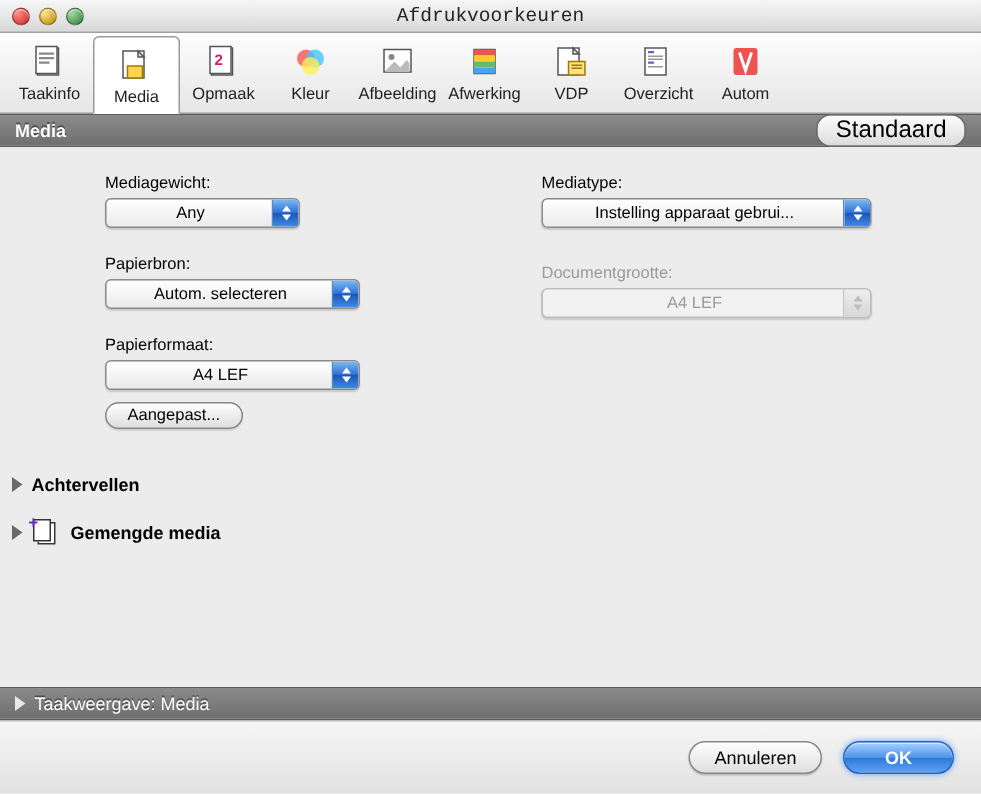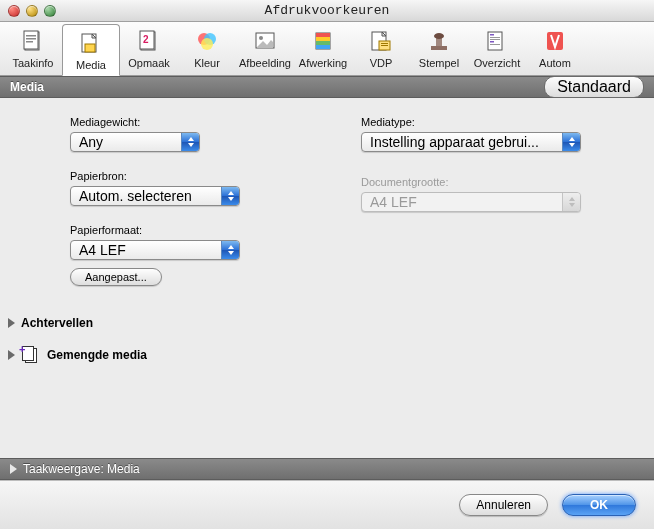--- a/index.html
+++ b/index.html
@@ -31,21 +31,21 @@
   
   .panel{ background:#ececec; padding:18px 22px 10px 70px; height:358px; position:relative;}
   .row { display:flex; }
   .col { width:280px; }
   .col + .col { margin-left:20px; }
   .field-label{ font-size:11px; margin-bottom:4px; display:block;}
   .field-label.disabled{color:#9a9a9a;}
   .group{margin-bottom:18px;}
 
   
-  .popup { position:relative; height:20px; background:linear-gradient(#fff,#eaeaea); border:1px solid #8a8a8a; border-radius:4px; display:flex; align-items:center; padding:0 24px 0 8px; font-size:14px; box-shadow:0 1px 1px rgba(0,0,0,.15);}
+  .popup { position:relative; height:20px; background:linear-gradient(#fff,#eaeaea); border:1px solid #8a8a8a; border-radius:4px; display:flex; align-items:center; padding:0 24px 0 8px; font-size:11px; box-shadow:0 1px 1px rgba(0,0,0,.15);justify-content:center;}
   .popup .cap{ position:absolute; right:0; top:0; bottom:0; width:18px; background:linear-gradient(#7db9f0,#2a6fd6 50%,#1e56b5 51%,#3b8bea); border-left:1px solid #5a88c0; border-radius:0 3px 3px 0; display:flex; flex-direction:column; align-items:center; justify-content:center; }
   .popup .cap::before{content:""; width:0;height:0;border-left:3px solid transparent;border-right:3px solid transparent;border-bottom:4px solid #fff; margin-bottom:2px;}
   .popup .cap::after{content:""; width:0;height:0;border-left:3px solid transparent;border-right:3px solid transparent;border-top:4px solid #fff;}
   .popup.disabled{ background:#f2f2f2; color:#9a9a9a; border-color:#bcbcbc;}
   .popup.disabled .cap{ background:linear-gradient(#eee,#d7d7d7); border-left-color:#c4c4c4;}
   .popup.disabled .cap::before{border-bottom-color:#bdbdbd;}
   .popup.disabled .cap::after{border-top-color:#bdbdbd;}
 
   .push-btn{ display:inline-block; background:linear-gradient(#fefefe,#dedede); border:1px solid #888; border-radius:11px; padding:2px 14px; font-size:11px; box-shadow:0 1px 1px rgba(0,0,0,.15);}
 
@@ -157,30 +157,20 @@
           <rect x="10" y="12" width="11" height="9" fill="#ffe082" stroke="#a07800"></rect>
           <rect x="12" y="14" width="7" height="1" fill="#a07800"></rect>
           <rect x="12" y="16" width="7" height="1" fill="#a07800"></rect>
         </svg>
     </div>
     <div class="lbl">VDP</div>
   </div>
   <div class="tool">
     <div class="ic">
       <svg width="24" height="24">
-          <rect x="4" y="17" width="16" height="4" fill="#8d6e63"></rect>
-          <rect x="9" y="8" width="6" height="9" fill="#a1887f"></rect>
-          <ellipse cx="12" cy="7" rx="5" ry="3" fill="#6d4c41"></ellipse>
-        </svg>
-    </div>
-    <div class="lbl">Stempel</div>
-  </div>
-  <div class="tool">
-    <div class="ic">
-      <svg width="24" height="24">
           <rect x="3" y="3" width="14" height="18" fill="#fff" stroke="#555"></rect>
           <rect x="5" y="5" width="4" height="1.5" fill="#7e57c2"></rect>
           <rect x="5" y="8" width="10" height="1" fill="#999"></rect>
           <rect x="5" y="10" width="10" height="1" fill="#999"></rect>
           <rect x="5" y="12" width="4" height="1.5" fill="#7e57c2"></rect>
           <rect x="5" y="15" width="10" height="1" fill="#999"></rect>
         </svg>
     </div>
     <div class="lbl">Overzicht</div>
   </div>

